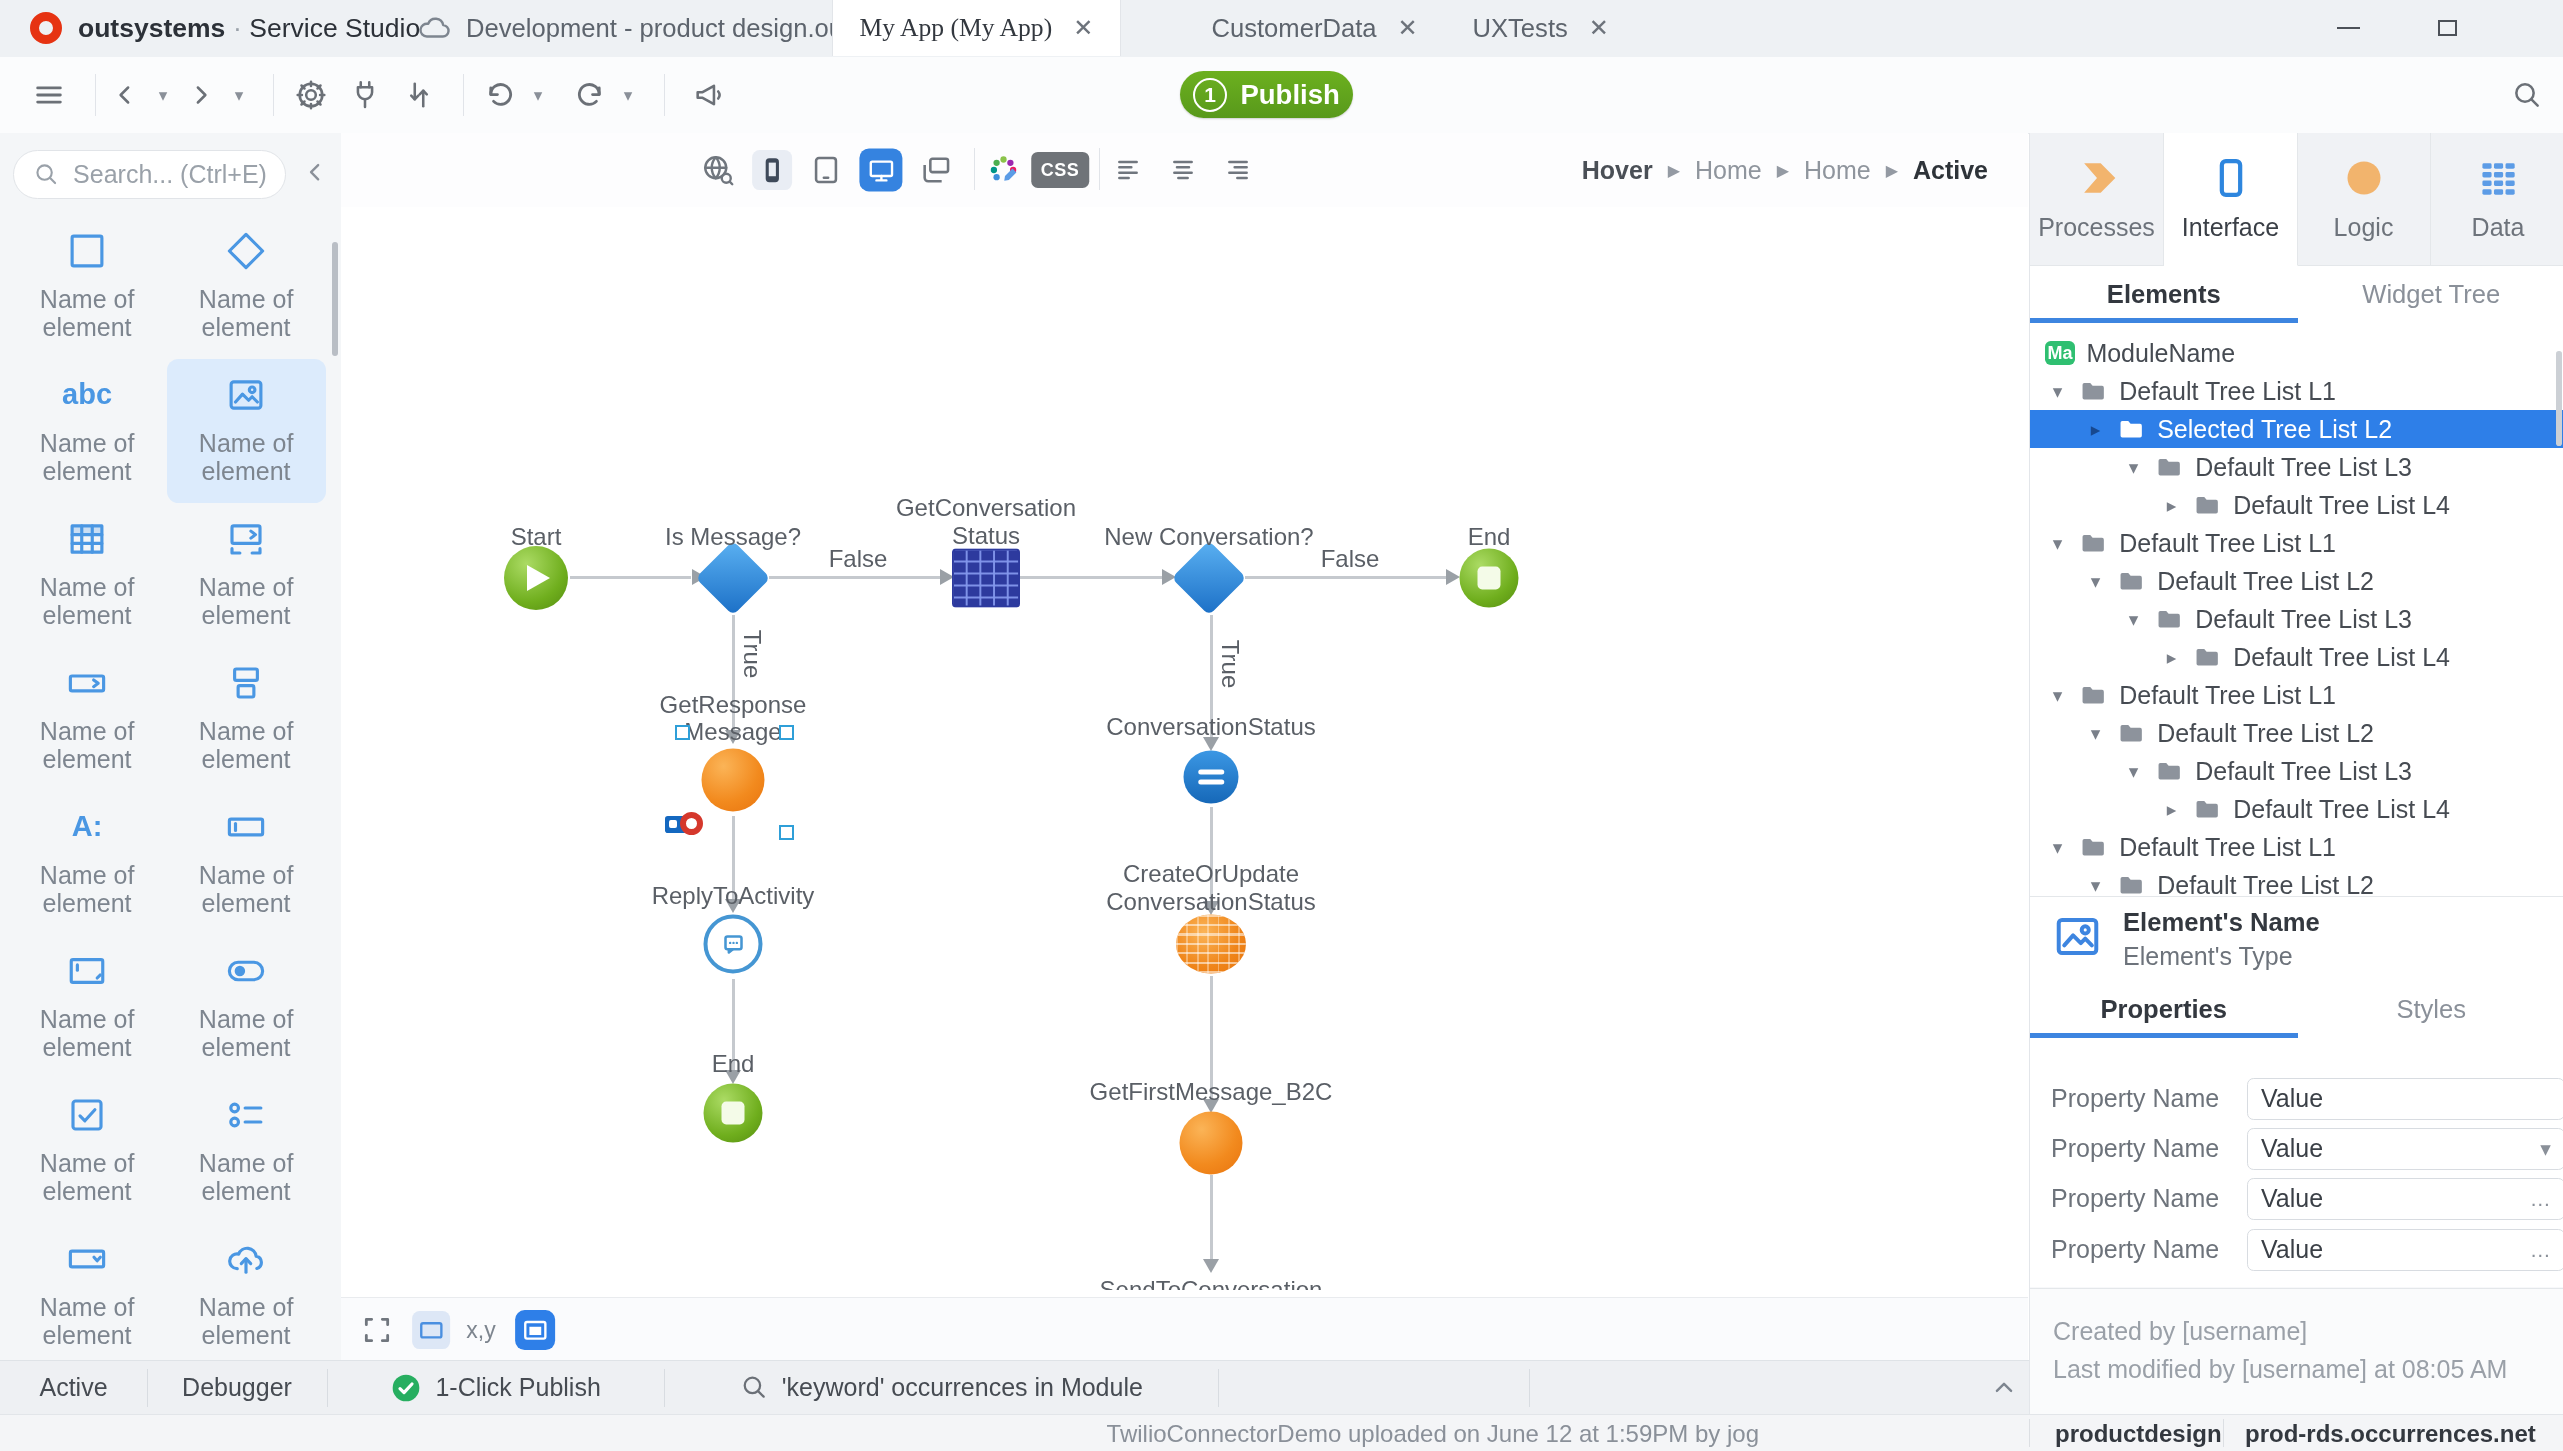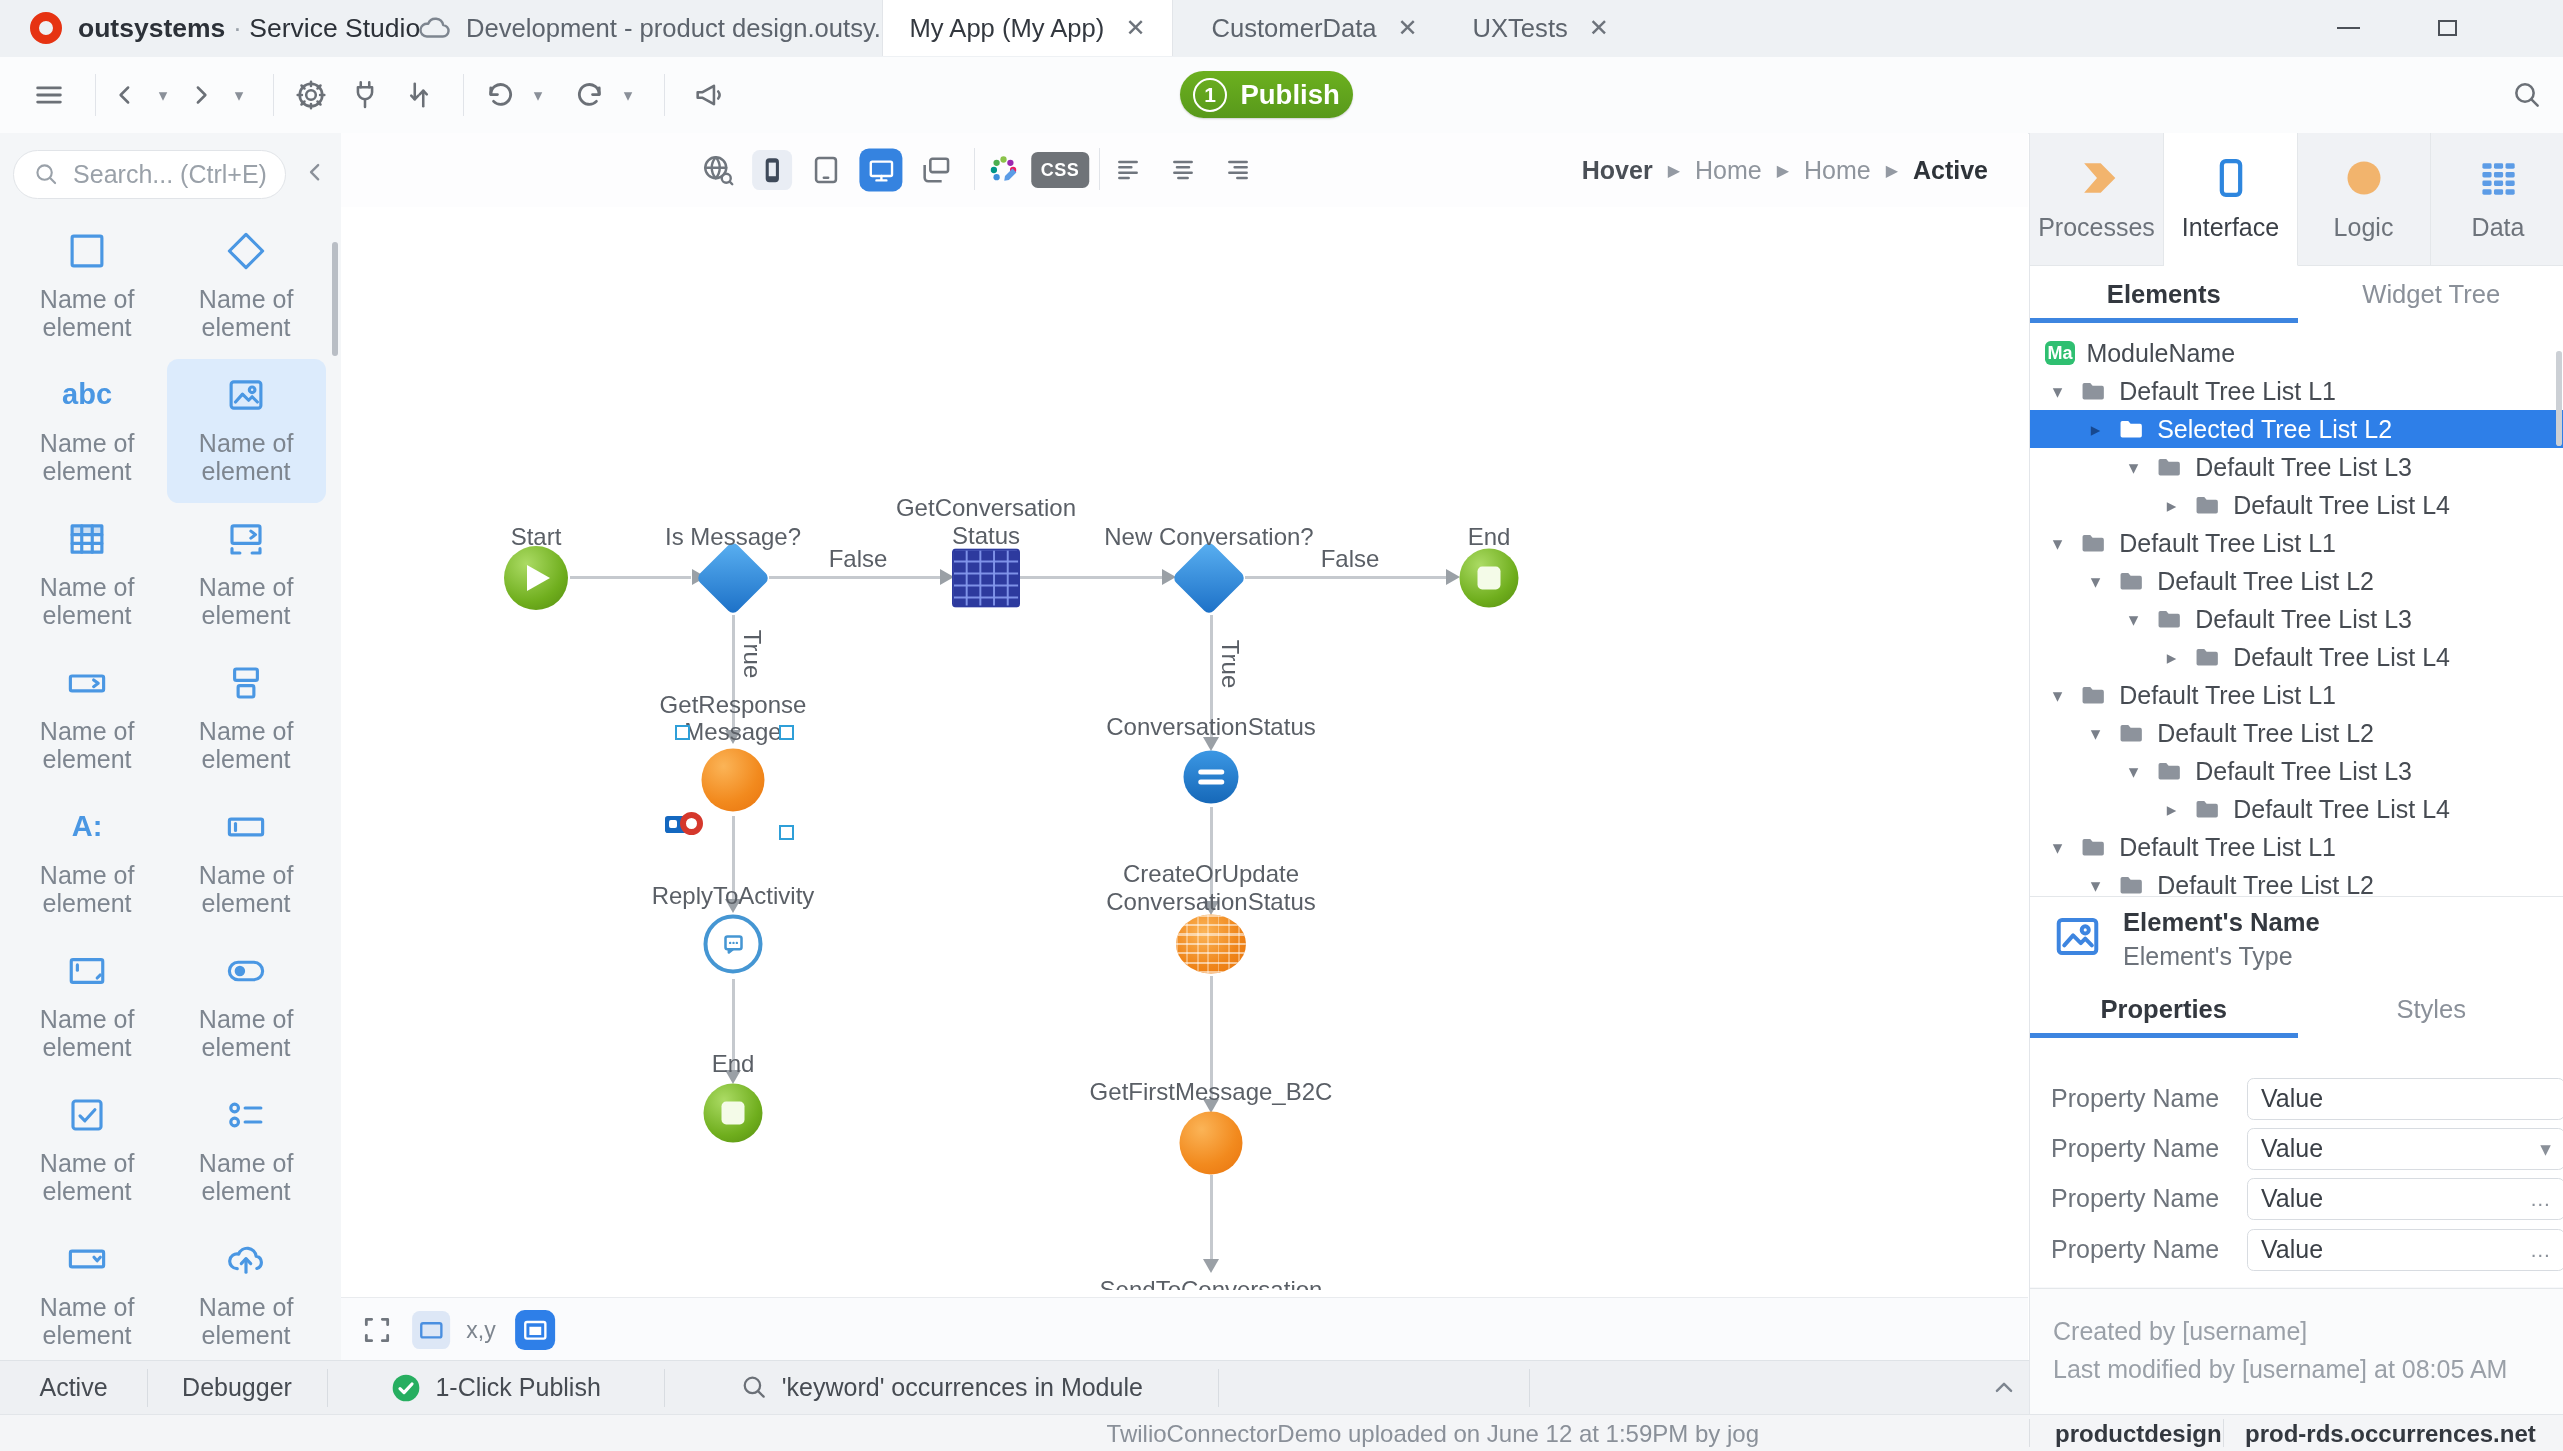--- a/index.html
+++ b/index.html
@@ -145,21 +145,21 @@
 
   <header class="titlebar">
     <div class="logo-ring"></div>
     <div class="brand"><b>outsystems</b><span class="dot">·</span><span>Service Studio</span></div>
     <div class="envtab">
       <svg width="34" height="34" viewBox="0 0 24 24" fill="none" stroke="currentColor" stroke-width="1.7" stroke-linecap="round" stroke-linejoin="round">
           <path d="M7 18a4.5 4.5 0 1 1 .9-8.9A5.5 5.5 0 0 1 18.5 10a4 4 0 0 1-.5 8Z"></path>
         </svg>
       <span>Development - product design.outsy...</span>
     </div>
-    <div class="ttab active" style="left:882px;">
+    <div class="ttab active" style="left:832px;font-family:Liberation Serif, serif;">
       <span>My App (My App)</span>
       <span class="x">✕</span>
     </div>
     <div class="ttab" style="left:1185px;">
       <span>CustomerData</span>
       <span class="x">✕</span>
     </div>
     <div class="ttab" style="left:1446px;">
       <span>UXTests</span>
       <span class="x">✕</span>

